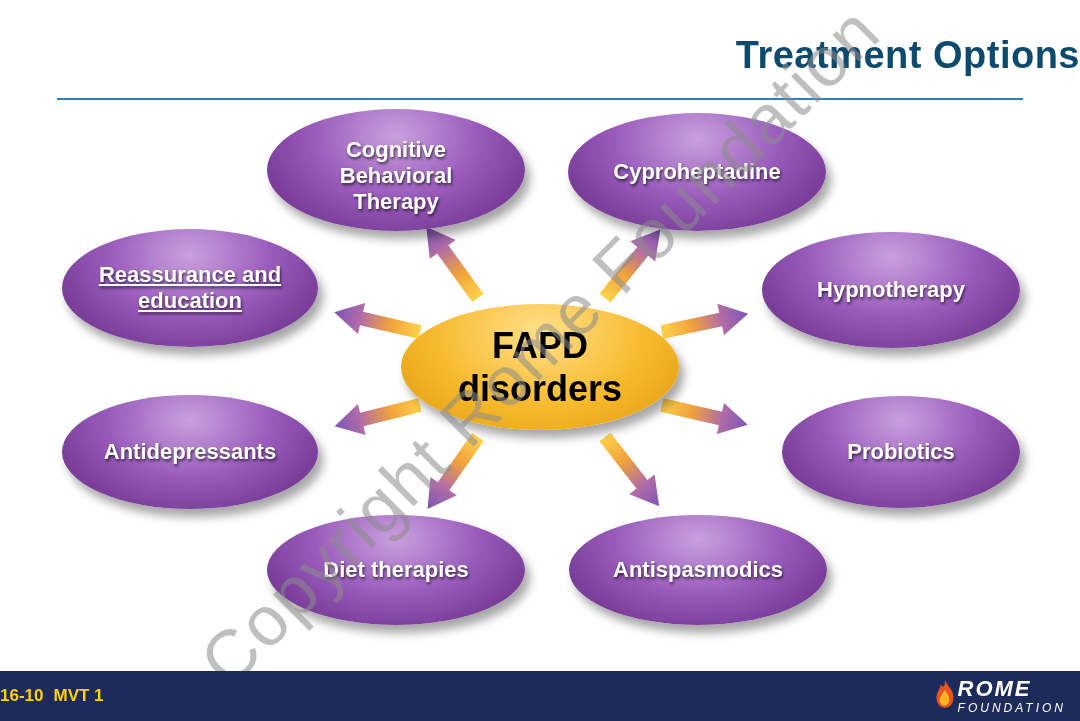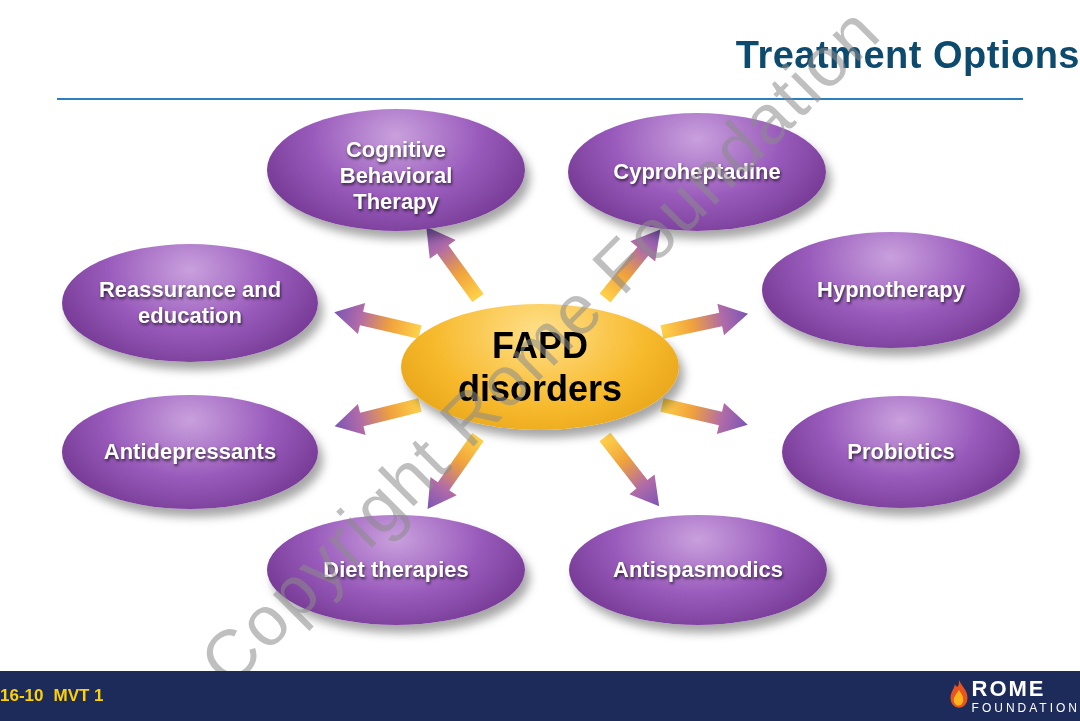--- a/index.html
+++ b/index.html
@@ -59,21 +59,21 @@
     position:absolute;left:0;bottom:0;width:100%;height:50px;
     background:#1d2b5b;
     display:flex;align-items:center;justify-content:space-between;
     z-index:6;
   }
   .footer-codes{
     color:#ffd100;font-weight:bold;font-size:17px;
     display:flex;gap:10px;margin-right:38px;
   }
   .logo{
-    display:flex;align-items:center;gap:0;
+    display:flex;align-items:center;gap:0;margin-right:14px;font-style:italic;
   }
   .logo-text .main{
     color:#ffffff;font-weight:bold;font-size:22px;letter-spacing:2px;line-height:1;
   }
   .logo-text .sub{
     color:#ffffff;font-size:12px;letter-spacing:3px;line-height:1;margin-top:2px;
   }
 </style>
 </head>
 <body>
@@ -105,21 +105,21 @@
   </svg>
 
   <div class="node purple" style="left:267px;top:109px;width:258px;height:122px;">
     <span class="lbl" style="max-width:165px;margin-top:12px;">Cognitive Behavioral Therapy</span>
   </div>
 
   <div class="node purple" style="left:568px;top:113px;width:258px;height:118px;text-align:center;">
     <span class="lbl">Cyproheptadine</span>
   </div>
 
-  <div class="node purple" style="left:62px;top:244px;width:256px;height:118px;">
+  <div class="node purple" style="left:62px;top:229px;width:256px;height:118px;text-decoration:underline;">
     <span class="lbl" style="max-width:185px;">Reassurance and education</span>
   </div>
 
   <div class="node purple" style="left:762px;top:232px;width:258px;height:116px;justify-content:center;">
     <span class="lbl">Hypnotherapy</span>
   </div>
 
   <div class="node purple" style="left:62px;top:395px;width:256px;height:114px;">
     <span class="lbl">Antidepressants</span>
   </div>

